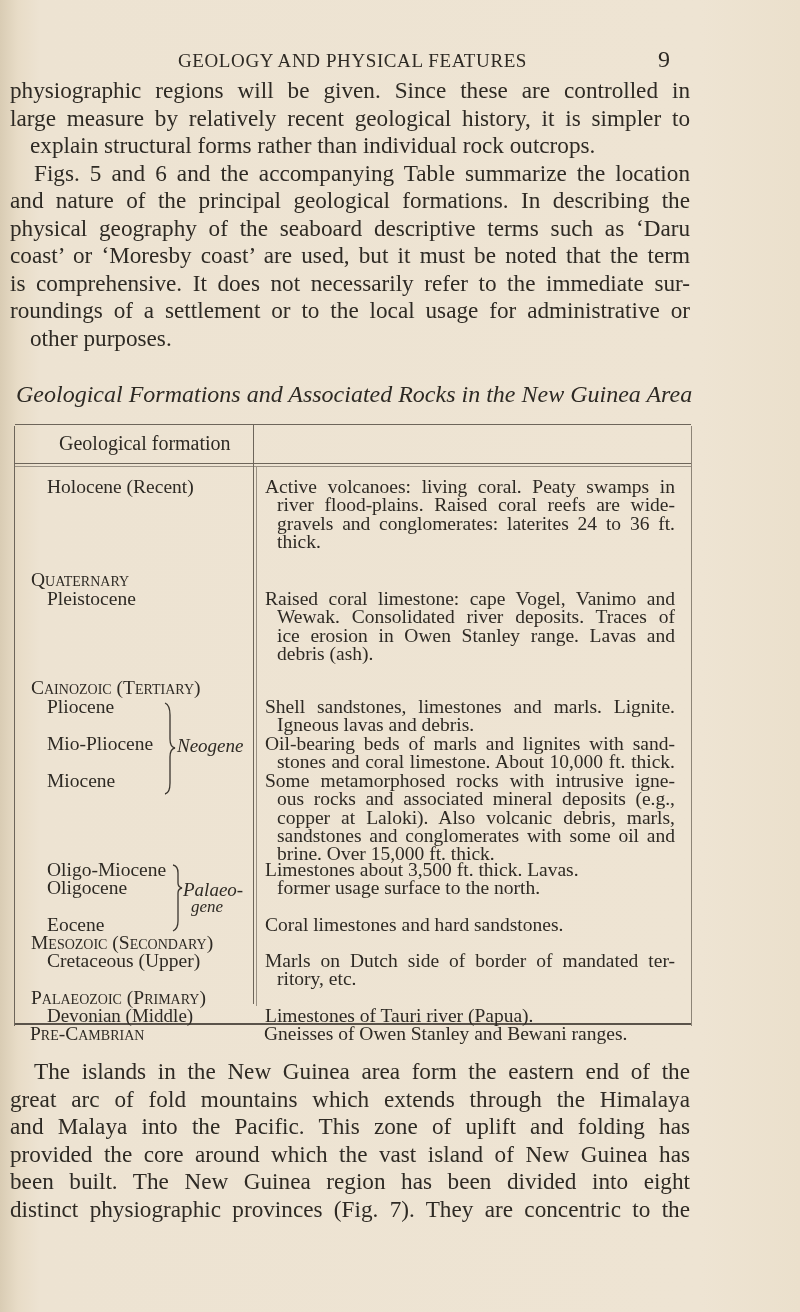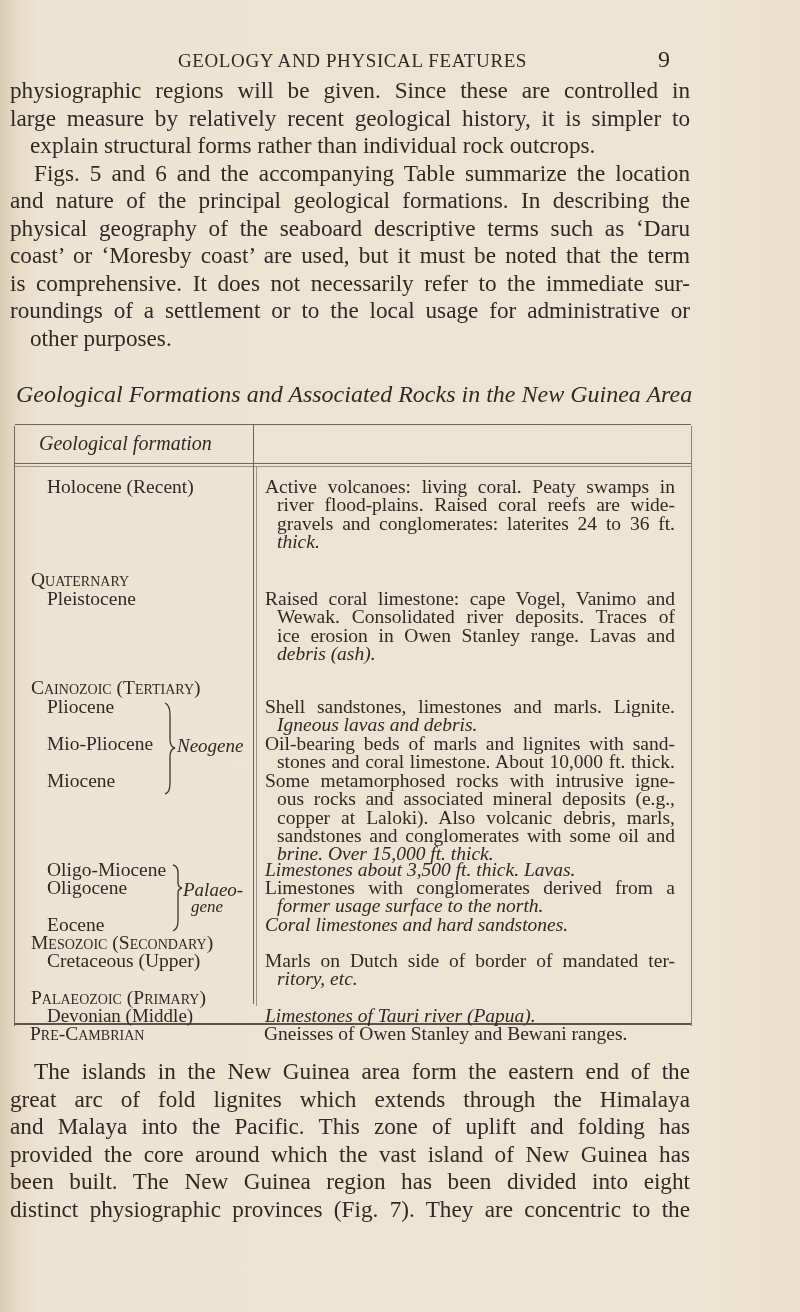--- a/index.html
+++ b/index.html
@@ -41,29 +41,29 @@
     border-left: 1px solid #6d655a; border-right: 1px solid #8d8477;
   }
   .rule { position: absolute; left: 0; right: 0; height: 0; border-top: 1px solid #6d655a; }
   .rule.top { top: -2px; }
   .rule.head { top: 37px; }
   .rule.head2 { top: 40px; border-top-color: #9a9184; }
   .rule.bottom { top: 597px; border-top: 2px solid #5a534a; }
   .col-div { position: absolute; left: 238px; top: -2px; height: 580px; border-left: 1px solid #6d655a; }
   .col-div.b { left: 241px; top: 40px; height: 540px; border-left-color: #9a9184; }
   .th { position: absolute; top: 6px; font-size: 20px; }
-  .th.c1 { left: 24px; font-style: italic; }
+  .th.c1 { left: 44px; }
   .th.c2 { left: 312px; }
   .cell { position: absolute; font-size: 19.5px; line-height: 18.3px; }
   .f { left: 32px; }
   .f.era { left: 16px; font-variant: small-caps; }
   .r { left: 250px; width: 410px; text-align: justify; }
   .r .line { display: block; white-space: nowrap; text-align-last: justify; }
   .r .line.cont { padding-left: 12px; }
-  .r .line.last { text-align-last: left; font-style: italic; }
+  .r .line.last { text-align-last: left; }
   .group-label { position: absolute; font-style: italic; font-size: 19px; }
   .brace-svg { position: absolute; overflow: visible; }
 </style>
 </head>
 <body>
 
 <div class="page">
 
   <div class="running-head">
     <span class="running-title">GEOLOGY AND PHYSICAL FEATURES</span>
@@ -145,41 +145,40 @@
       <span class="line">Some metamorphosed rocks with intrusive igne-</span>
       <span class="line cont">ous rocks and associated mineral deposits (e.g.,</span>
       <span class="line cont">copper at Laloki). Also volcanic debris, marls,</span>
       <span class="line cont">sandstones and conglomerates with some oil and</span>
       <span class="line cont last">brine. Over 15,000 ft. thick.</span>
     </div>
     <div class="cell r" style="top:435px">
       <span class="line last">Limestones about 3,500 ft. thick. Lavas.</span>
     </div>
     <div class="cell r" style="top:453px">
-      <span class="line">Limestones with conglomerates derived from a</span>
       <span class="line cont last">former usage surface to the north.</span>
     </div>
     <div class="cell r" style="top:490px">
       <span class="line last">Coral limestones and hard sandstones.</span>
     </div>
     <div class="cell r" style="top:526px">
       <span class="line">Marls on Dutch side of border of mandated ter-</span>
       <span class="line cont last">ritory, etc.</span>
     </div>
     <div class="cell r" style="top:581px">
       <span class="line last">Limestones of Tauri river (Papua).</span>
     </div>
 
   </div>
 
   <div class="cell f era" style="position:absolute;left:30px;top:1025px;font-size:19.5px">Pre-Cambrian</div>
   <div class="cell" style="position:absolute;left:264px;top:1025px;font-size:19.5px">Gneisses of Owen Stanley and Bewani ranges.</div>
 
   <div class="para" id="p2" style="top:1058px">
     <span class="line indent">The islands in the New Guinea area form the eastern end of the</span>
-    <span class="line">great arc of fold lignites which extends through the Himalaya</span>
+    <span class="line">great arc of fold mountains which extends through the Himalaya</span>
     <span class="line">and Malaya into the Pacific. This zone of uplift and folding has</span>
     <span class="line">provided the core around which the vast island of New Guinea has</span>
     <span class="line">been built. The New Guinea region has been divided into eight</span>
     <span class="line">distinct physiographic provinces (Fig. 7). They are concentric to the</span>
   </div>
 
 </div>
 
 </body></html>

